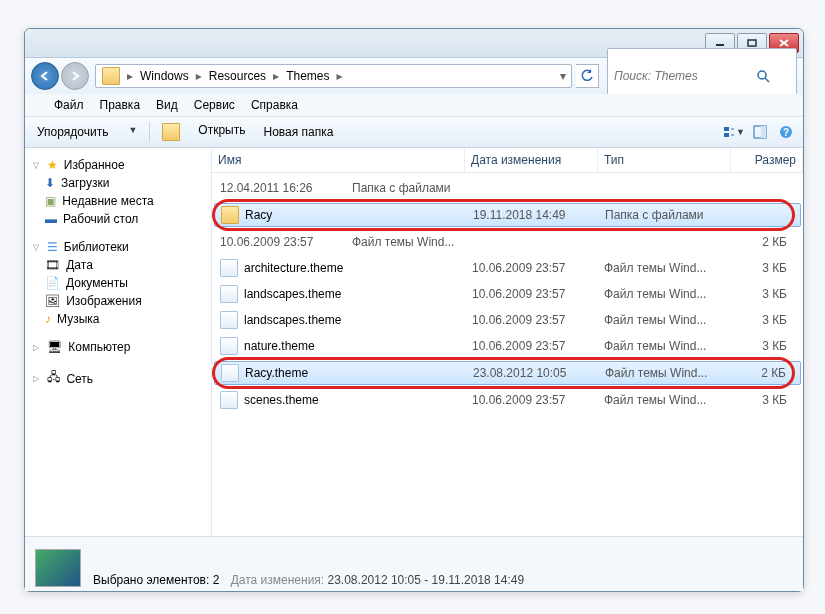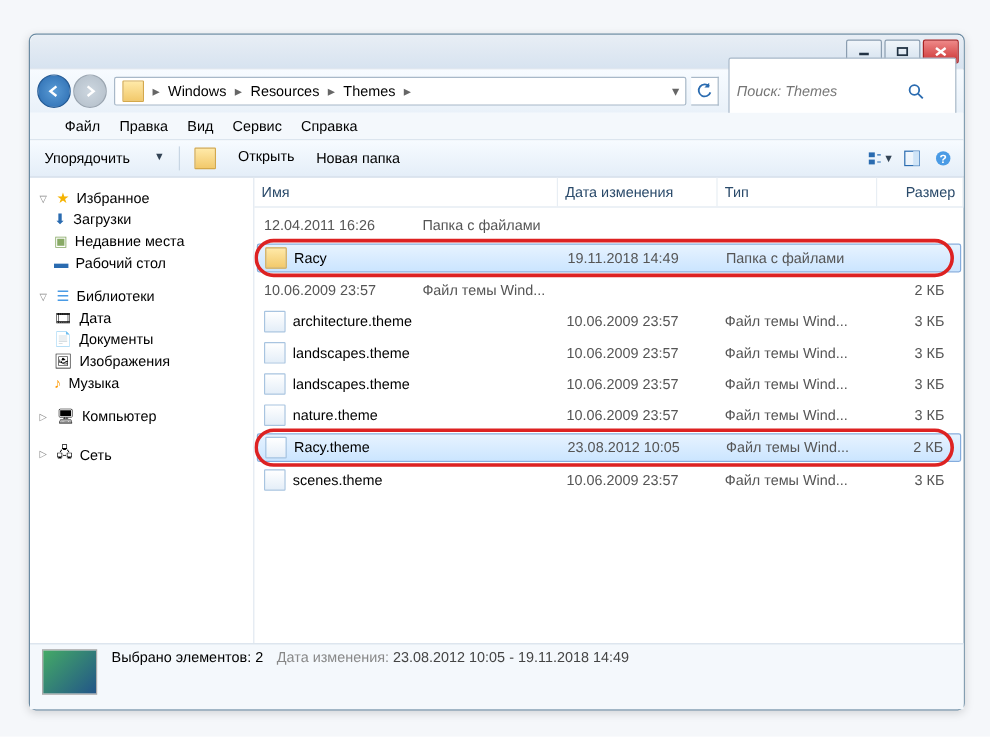--- a/index.html
+++ b/index.html
@@ -42,21 +42,21 @@
 .filelist{flex:1;overflow:auto}
 .row{height:22px;display:flex;align-items:center;position:relative}
 .row .c{padding:0 6px}
 .row .cname{width:240px;display:flex;align-items:center;gap:6px}
 .row .cdate{width:120px;color:#555}
 .row .ctype{width:120px;color:#555}
 .row .csize{flex:1;text-align:right;padding-right:14px;color:#555}
 .row.sel{background:linear-gradient(#e7f3ff,#cbe5ff);border:1px solid #84acdd;border-radius:2px}
 .hl{position:absolute;left:-2px;right:6px;top:-4px;bottom:-4px;border:3px solid #d22;border-radius:18px;pointer-events:none}
 .rowwrap{position:relative;margin:4px 2px}
-.status{height:46px;border-top:1px solid #d6e0ea;display:flex;align-items:flex-start;padding:4px 10px;gap:12px;background:#f4f8fc}
+.status{height:46px;border-top:1px solid #d6e0ea;display:flex;align-items:flex-end;padding:4px 10px;gap:12px;background:#f4f8fc}
 .thumb{width:44px;height:36px;background:linear-gradient(135deg,#4a6,#258);border:1px solid #aaa}
 .stxt{color:#444}
 .ficon{width:16px;height:16px;display:inline-block}
 .folder{background:linear-gradient(#ffe9a8,#f2c96b);border:1px solid #d4a84a;border-radius:1px}
 .file{background:linear-gradient(#fff,#e4eef8);border:1px solid #a8c4e0;border-radius:1px;position:relative}
 .star{color:#f5b301}
 .blue{color:#2a6bb0}
 </style>
 </head>
 <body>

